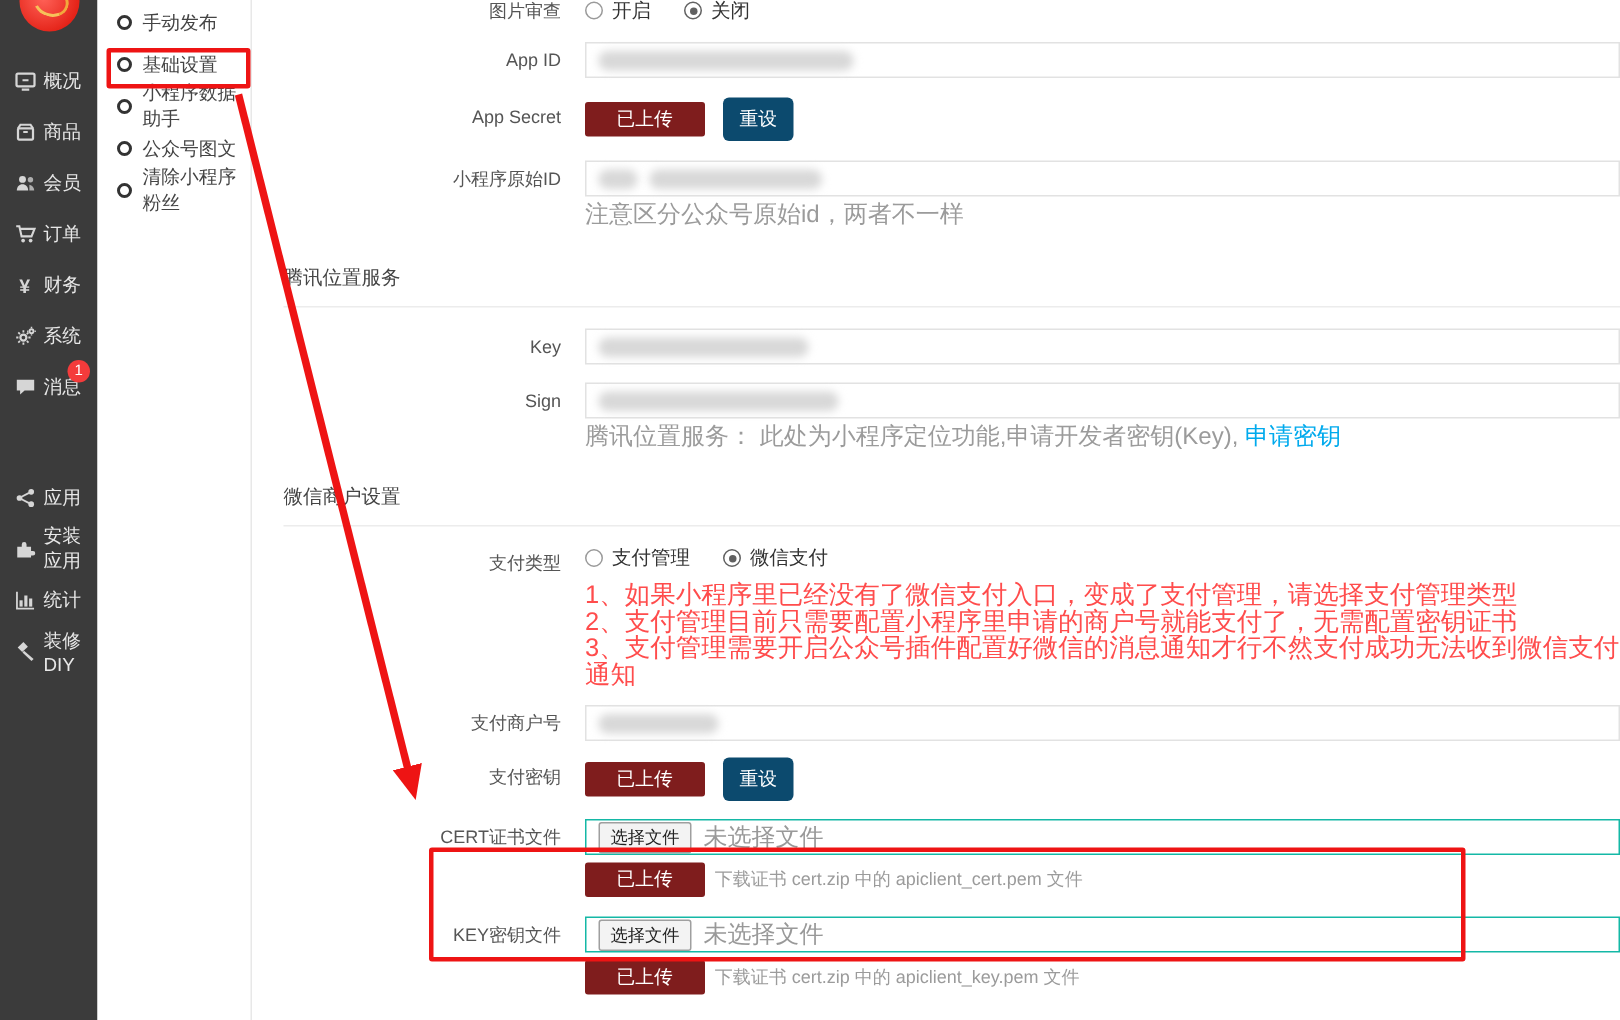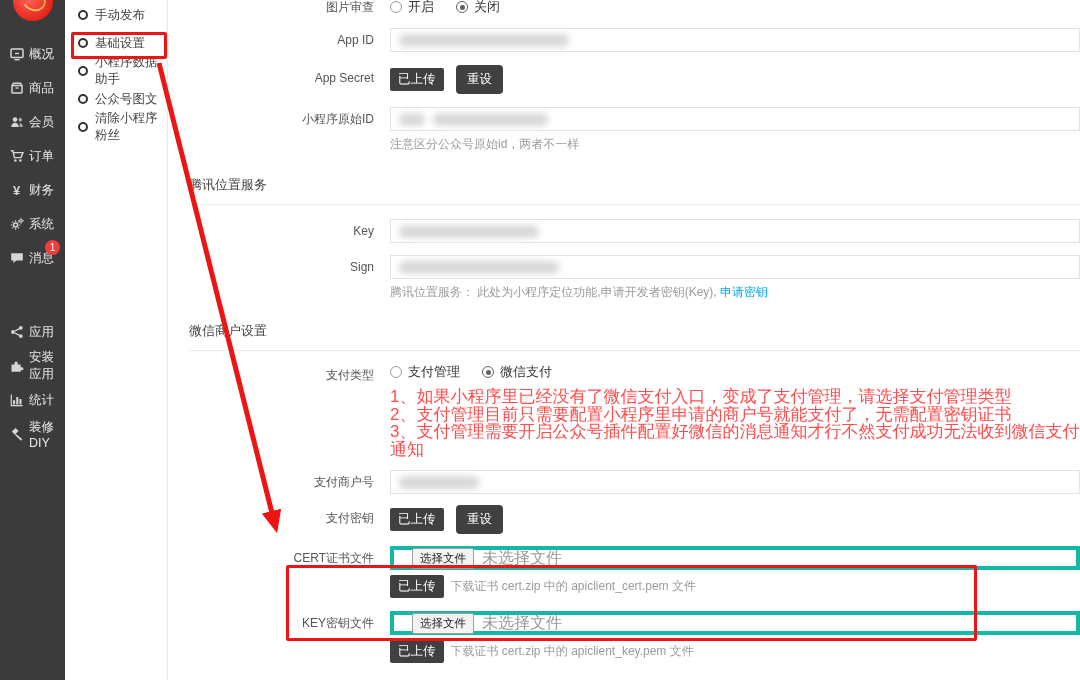--- a/index.html
+++ b/index.html
@@ -43,31 +43,31 @@
     display:flex; align-items:center; padding-left:8px; }
   .blur-blob { height:13px; background:#d8d8d8; border-radius:6px; filter:blur(3px); }
   .radio-line { display:flex; align-items:center; gap:22px; line-height:18px; padding-top:3px; }
   .radio { display:inline-flex; align-items:center; gap:6px; font-size:13px; color:#333; cursor:pointer; }
   .radio .rb { width:12px; height:12px; border:1px solid #9a9a9a; border-radius:50%;
     position:relative; background:#fff; flex:none; }
   .radio.checked .rb { border-color:#616161; }
   .radio.checked .rb::after { content:''; position:absolute; left:2.5px; top:2.5px; right:2.5px;
     bottom:2.5px; border-radius:50%; background:#616161; }
   .radio em { font-style:normal; }
-  .hint { font-size:12px; color:#9b9b9b; margin-top:5px; line-height:16px; }
+  .hint { font-size:16px; color:#9b9b9b; margin-top:5px; line-height:16px; }
   .hint a { color:#01aaed; text-decoration:none; }
   .red-note { font-size:17px; color:#ff4c4c; line-height:17.5px; }
   .section { margin:0 0 0 20px; padding-bottom:10px; border-bottom:1px solid #ececec;
     font-size:13px; color:#444; }
   .btn { display:inline-block; border:none; color:#fff; cursor:pointer; border-radius:3px;
     font-size:12.5px; font-family:inherit; }
-  .btn-uploaded { background:#404040; padding:3px 8px; border-radius:2px; }
-  .btn-reset { background:#404040; padding:6px 11px; margin-left:8px; border-radius:4px; }
-  .filebox { height:24px; border:4px solid #14b8a6; display:flex; align-items:center;
-    padding-left:18px; gap:8px; }
+  .btn-uploaded { background:#7f1d1d; padding:3px 21px; border-radius:2px; }
+  .btn-reset { background:#0c4a6e; padding:6px 11px; margin-left:8px; border-radius:4px; }
+  .filebox { height:24px; border:1px solid #14b8a6; display:flex; align-items:center;
+    padding-left:8px; gap:8px; }
   .choose-btn { border:1px solid #9f9f9f; background:#f3f3f3; font-size:11.5px; color:#222;
     padding:2px 7px; border-radius:2px; cursor:pointer; font-family:inherit; }
   .nofile { font-size:16px; color:#999; }
   .file-note { display:flex; align-items:center; gap:7px; margin-top:5px; font-size:12px; color:#9b9b9b; }
 
   
   .overlay { position:absolute; inset:0; pointer-events:none; z-index:60; }
   .ann-box { position:absolute; border:3px solid #ee1414; border-radius:2px; }
   .ann-box1 { left:71px; top:32px; width:96px; height:27px; }
   .ann-box2 { left:286px; top:565px; width:691px; height:76px; }

